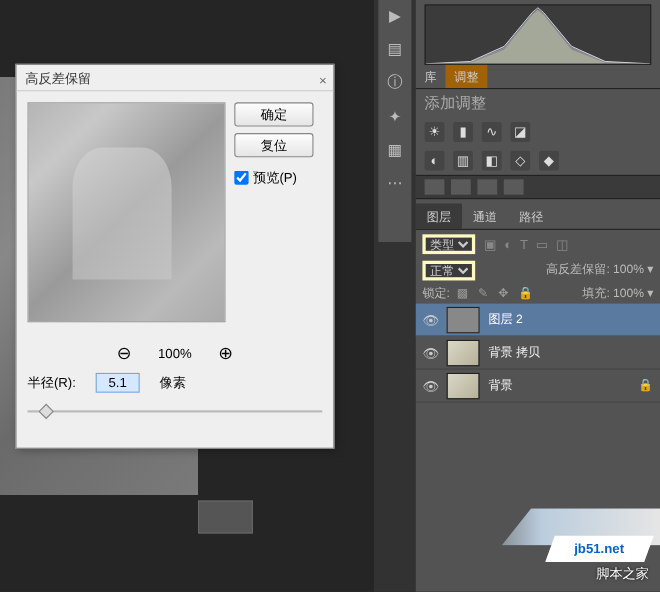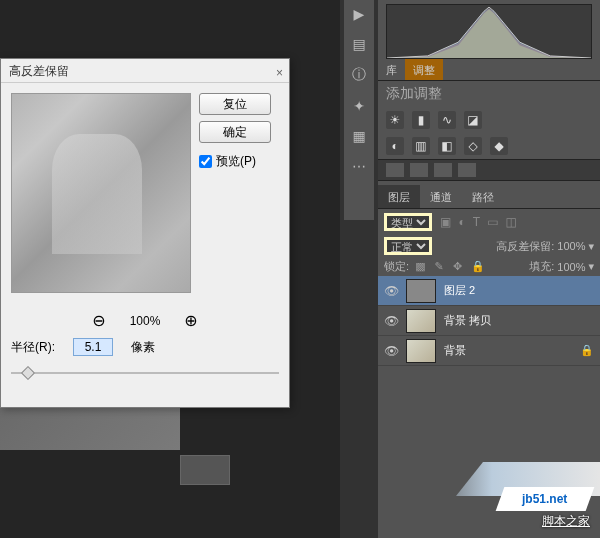--- a/index.html
+++ b/index.html
@@ -4,21 +4,21 @@
 <style>
 * { margin: 0; padding: 0; box-sizing: border-box; font-family: "Microsoft YaHei", sans-serif; }
 body { width: 600px; height: 538px; background: #323232; overflow: hidden; position: relative; }
 
 
 .canvas { position: absolute; left: 0; top: 0; width: 340px; height: 538px; background: #252525; }
 .canvas-img { position: absolute; left: 0; top: 70px; width: 180px; height: 380px; background: linear-gradient(135deg, #7a7a7a 0%, #888 30%, #6a6a6a 60%, #7a7a7a 100%); }
 .canvas-thumb { position: absolute; left: 180px; top: 455px; width: 50px; height: 30px; background: #555; border: 1px solid #666; }
 
 
-.dialog { position: absolute; left: 0; top: 58px; width: 290px; height: 350px; background: #efefef; border: 1px solid #7a7a7a; box-shadow: 2px 2px 8px rgba(0,0,0,0.3); }
+.dialog { position: absolute; left: 14px; top: 58px; width: 290px; height: 350px; background: #efefef; border: 1px solid #7a7a7a; box-shadow: 2px 2px 8px rgba(0,0,0,0.3); }
 .dlg-title { height: 24px; line-height: 24px; padding: 0 8px; font-size: 12px; color: #333; border-bottom: 1px solid #ccc; position: relative; }
 .dlg-close { position: absolute; right: 6px; top: 2px; font-size: 12px; color: #666; }
 .dlg-body { padding: 10px; display: flex; gap: 8px; }
 .preview { width: 180px; height: 200px; background: linear-gradient(135deg, #b5b5b5 0%, #c8c8c8 20%, #9a9a9a 50%, #bababa 80%, #aaa 100%); border: 1px solid #999; position: relative; }
 .preview::after { content: ""; position: absolute; left: 40px; top: 40px; width: 90px; height: 120px; background: linear-gradient(180deg, #d8d8d8, #ccc); border-radius: 30% 30% 0 0; opacity: 0.5; }
 .btns { display: flex; flex-direction: column; gap: 6px; }
 .btn { width: 72px; height: 22px; background: linear-gradient(#fdfdfd, #e5e5e5); border: 1px solid #888; font-size: 12px; border-radius: 3px; cursor: pointer; }
 .chk-row { display: flex; align-items: center; gap: 4px; font-size: 12px; margin-top: 4px; }
 .chk-row input { width: 13px; height: 13px; }
 .zoom-row { display: flex; align-items: center; justify-content: center; gap: 24px; margin: 8px 0 4px; font-size: 12px; }
@@ -55,59 +55,59 @@
 
 
 .layers-tabs { display: flex; height: 24px; font-size: 11px; color: #ccc; border-bottom: 1px solid #222; margin-top: 4px; }
 .layers-tabs .active { background: #3a3a3a; }
 .layers-tabs div { padding: 5px 10px; }
 
 .layer-toolbar { display: flex; align-items: center; padding: 4px 6px; gap: 6px; font-size: 11px; color: #bbb; }
 .layer-toolbar select, .blend-row select { background: #3a3a3a; border: 3px solid #fef9c3; color: #ccc; font-size: 11px; height: 18px; }
 .layer-toolbar .icons span { color: #888; margin: 0 2px; font-size: 12px; }
 
-.blend-row, .lock-row { display: flex; align-items: center; justify-content: space-between; padding: 2px 6px; font-size: 11px; color: #bbb; }
+.blend-row, .lock-row { display: flex; align-items: flex-start; justify-content: space-between; padding: 2px 6px; font-size: 11px; color: #bbb; }
 .blend-row .opa, .lock-row .fill { display: flex; align-items: center; gap: 3px; }
 .lock-row .locks span { color: #999; margin: 0 3px; font-size: 11px; }
 
 .layer-list { }
 .layer { display: flex; align-items: center; height: 30px; padding: 0 6px; gap: 8px; border-bottom: 1px solid #444; }
 .layer.sel { background: #5b7aa0; }
 .eye { width: 14px; color: #ccc; font-size: 12px; }
 .lthumb { width: 30px; height: 24px; background: linear-gradient(135deg, #d8d8c8, #b8b098); border: 1px solid #222; }
 .lthumb.gray { background: #888; }
 .lname { font-size: 11px; color: #eee; }
 .layer.sel .lname { color: #fff; }
 .llock { margin-left: auto; color: #ccc; font-size: 11px; }
 
 
 .wm { position: absolute; right: 10px; bottom: 8px; }
 .wm-logo { width: 90px; height: 24px; background: #fff; transform: skewX(-20deg); display: flex; align-items: center; justify-content: center; font-size: 12px; color: #0863c4; font-weight: bold; }
 .wm-logo span { transform: skewX(20deg); }
-.wm-text { color: #fff; font-size: 12px; text-align: right; margin-top: 2px; text-shadow: 0 0 3px #000; text-decoration: underline; }
+.wm-text { color: #fff; font-size: 12px; text-align: right; margin-top: 2px; text-shadow: 0 0 3px #000; }
 .wm-shape { position: absolute; right: 0; bottom: 42px; width: 180px; height: 34px; background: linear-gradient(90deg, transparent, #cde2f5 40%, #fff); clip-path: polygon(20% 100%, 100% 100%, 100% 0, 35% 0); opacity: 0.85; }
 </style>
 </head>
 <body>
 
 <div class="canvas">
   <div class="canvas-img"></div>
   <div class="canvas-thumb"></div>
 </div>
 
 <div class="dialog">
   <div class="dlg-title">
     <span>高反差保留</span>
     <span class="dlg-close">×</span>
   </div>
   <div class="dlg-body">
     <div class="preview"></div>
     <div class="btns">
+      <button class="btn">确定</button>
       <button class="btn">复位</button>
-      <button class="btn">确定</button>
       <label class="chk-row">
         <input type="checkbox" checked="" style="">
         <span>预览(P)</span>
       </label>
     </div>
   </div>
   <div class="zoom-row">
     <span class="mag">⊖</span>
     <span>100%</span>
     <span class="mag">⊕</span>

